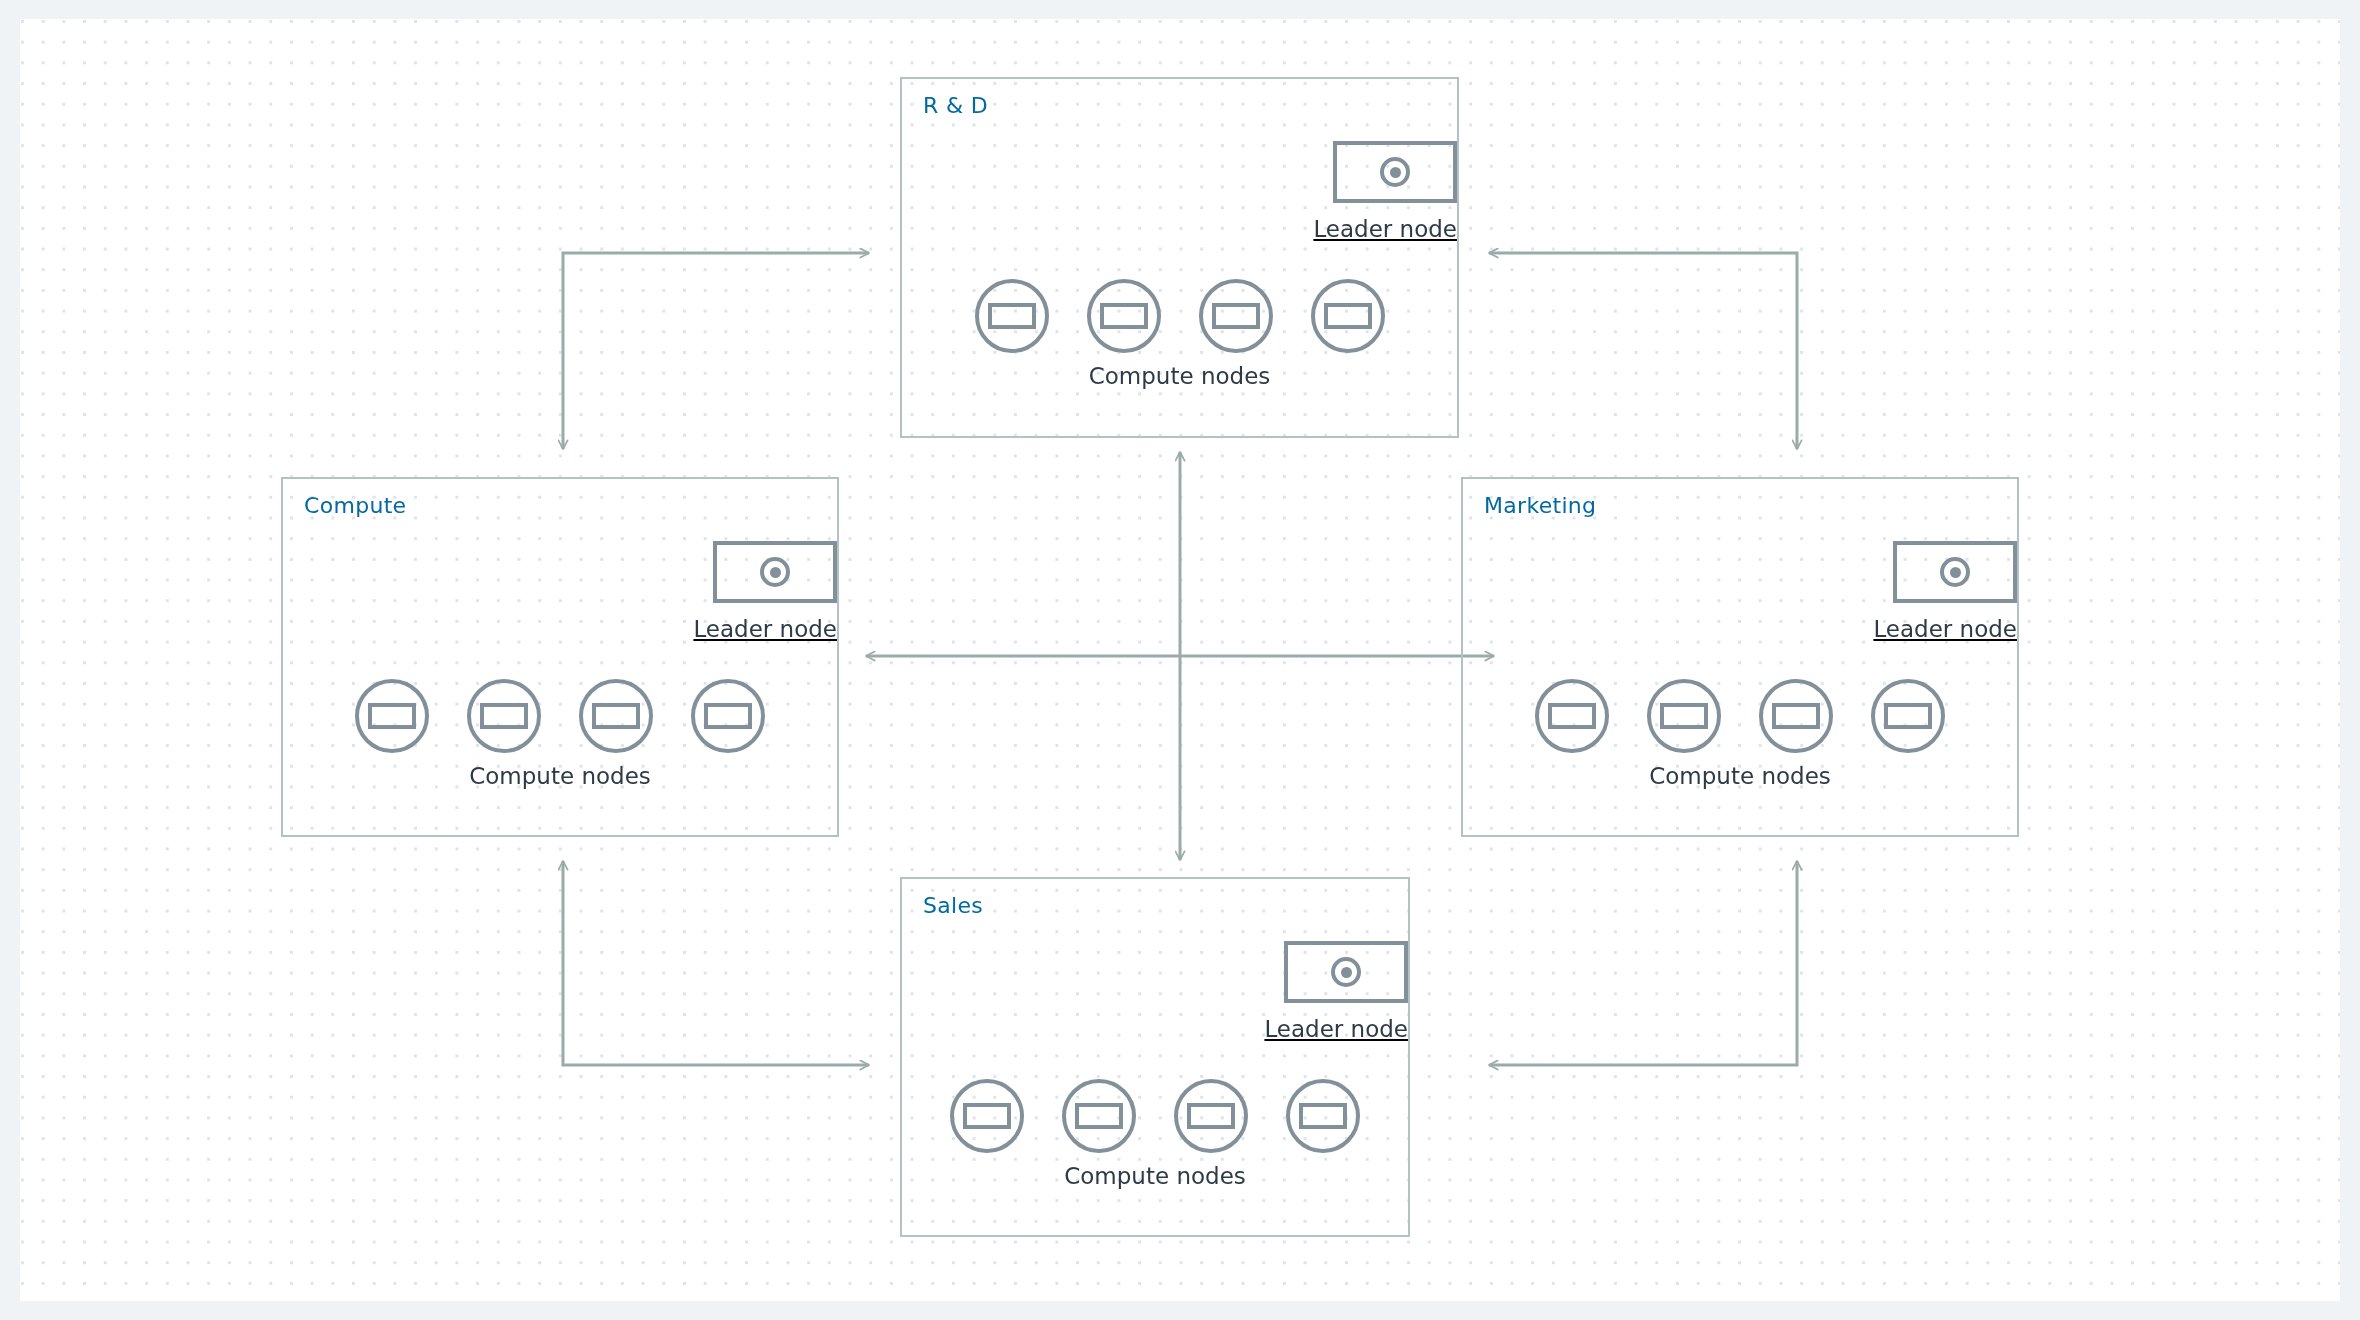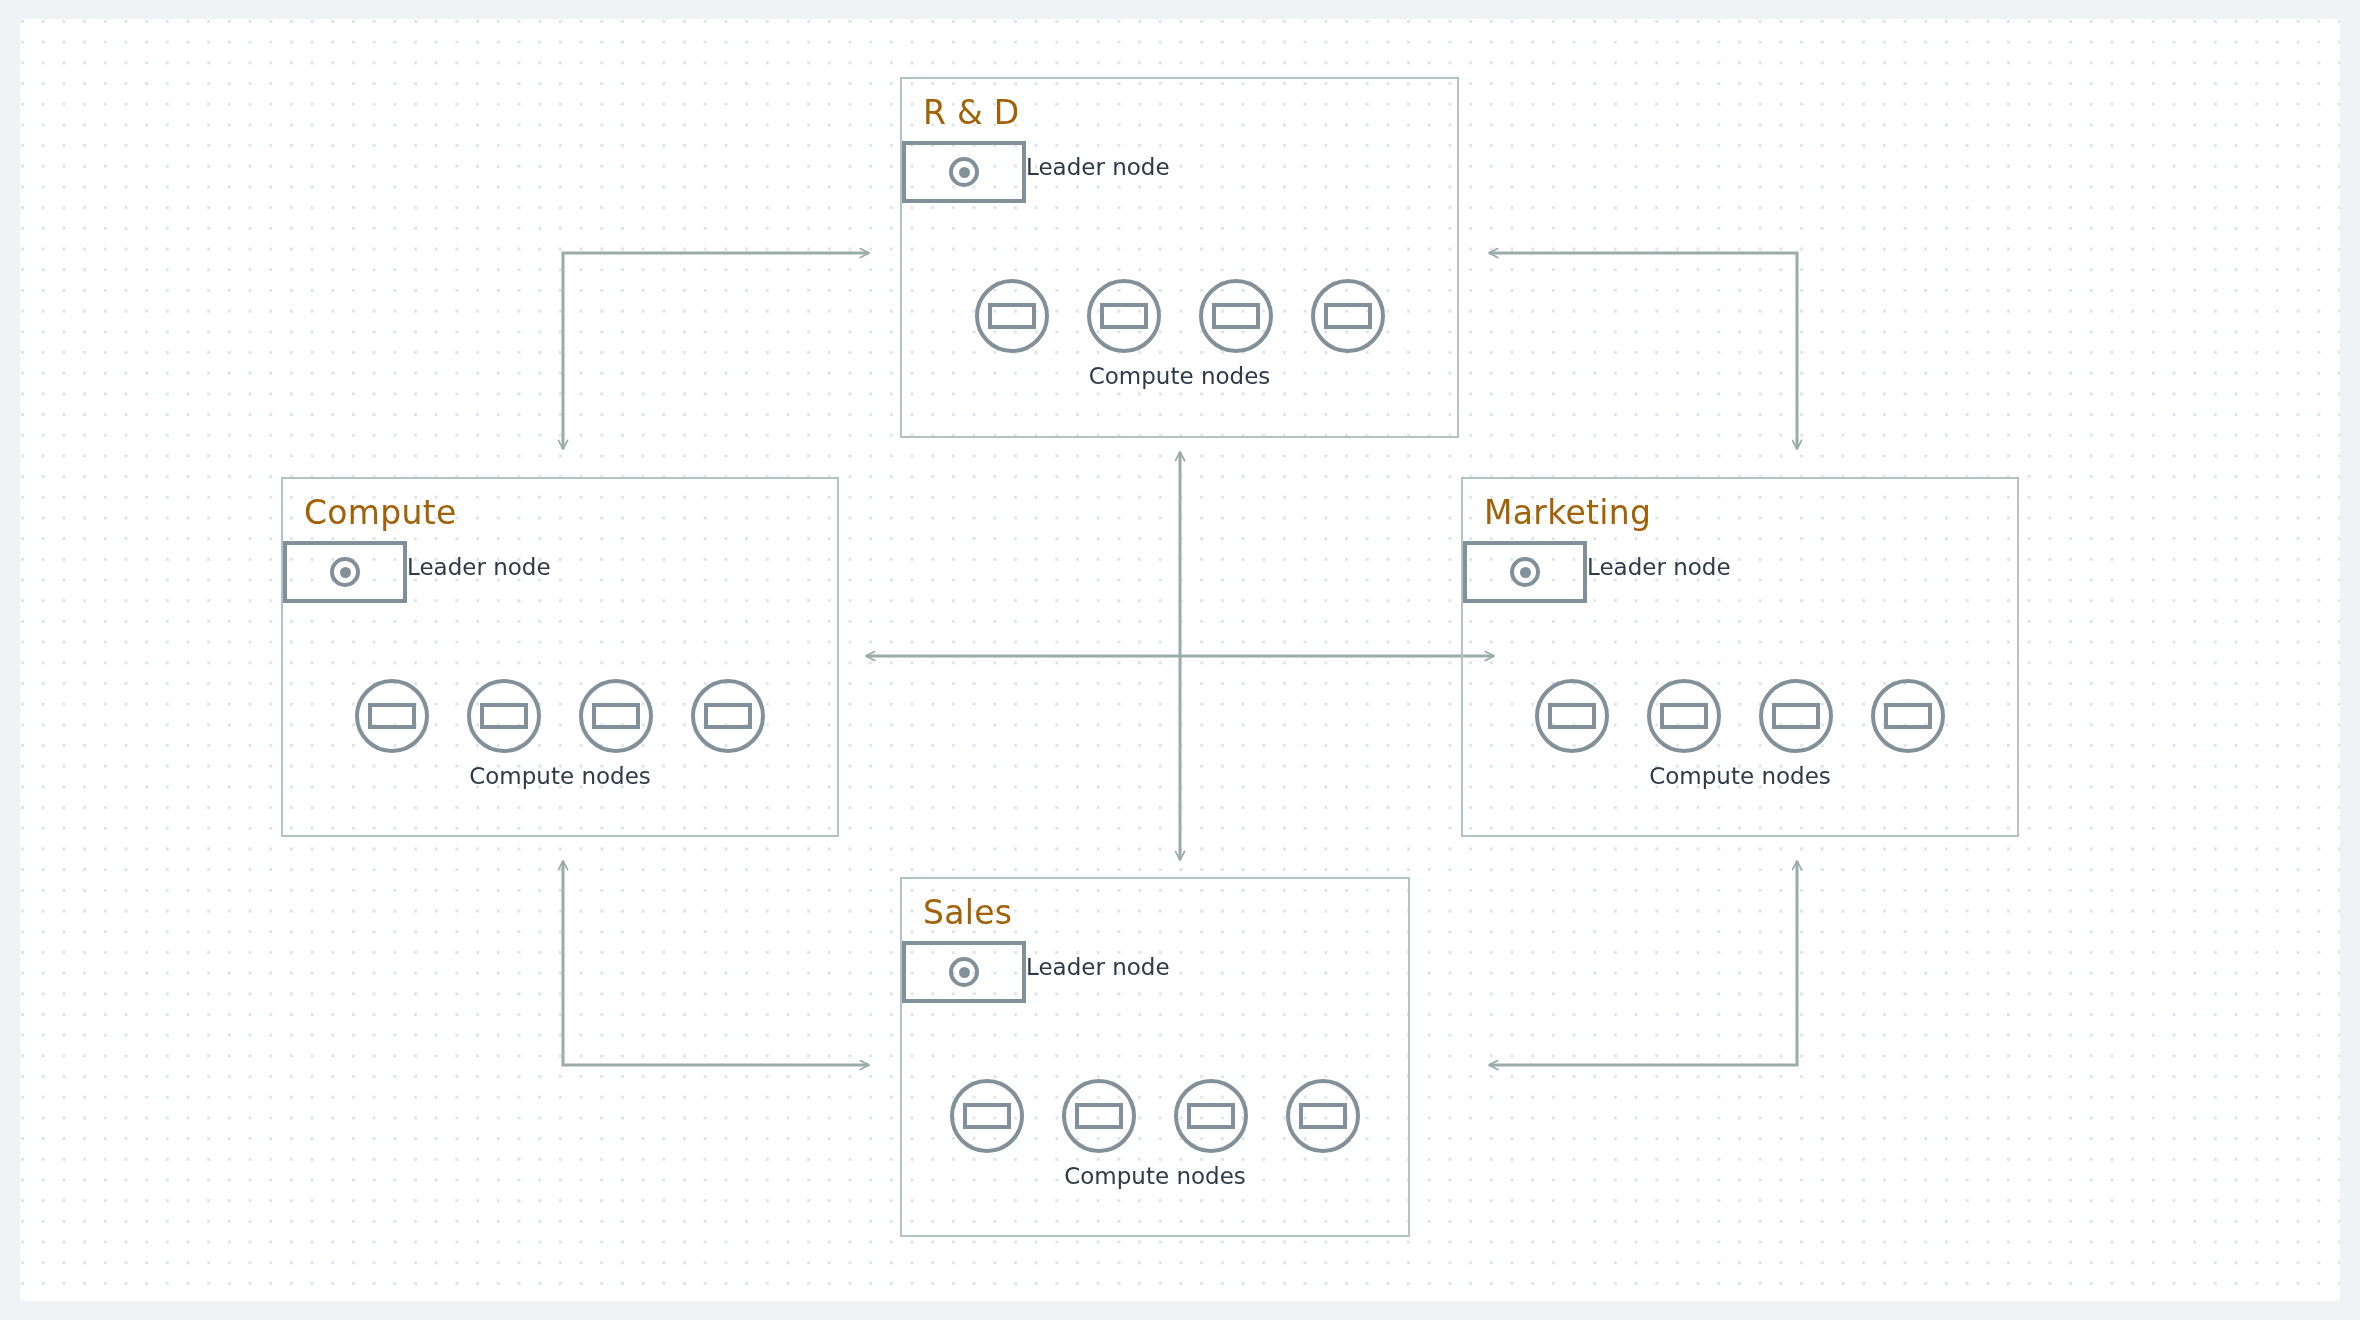--- a/index.html
+++ b/index.html
@@ -40,34 +40,35 @@
     position: absolute;
     box-sizing: border-box;
     border: 2px solid #b3c2c2;
     background: transparent;
   }
 
   .group-title {
     position: absolute;
     left: 21px;
     top: 14px;
-    font-size: 33px;
-    color: #a16207;
+    font-size: 22px;
+    color: #0369a1;
     letter-spacing: 0.3px;
     white-space: nowrap;
     text-align: right;
   }
 
   .leader-wrap {
     position: absolute;
     left: 0;
     right: 0;
     display: flex;
-    flex-direction: row;
-    align-items: flex-start;
+    flex-direction: column;
+    align-items: flex-end;
+    text-decoration: underline;
   }
 
   .leader-icon {
     width: 124px;
     height: 62px;
     box-sizing: border-box;
     border: 4px solid #82909a;
     display: flex;
     align-items: center;
     justify-content: center;

